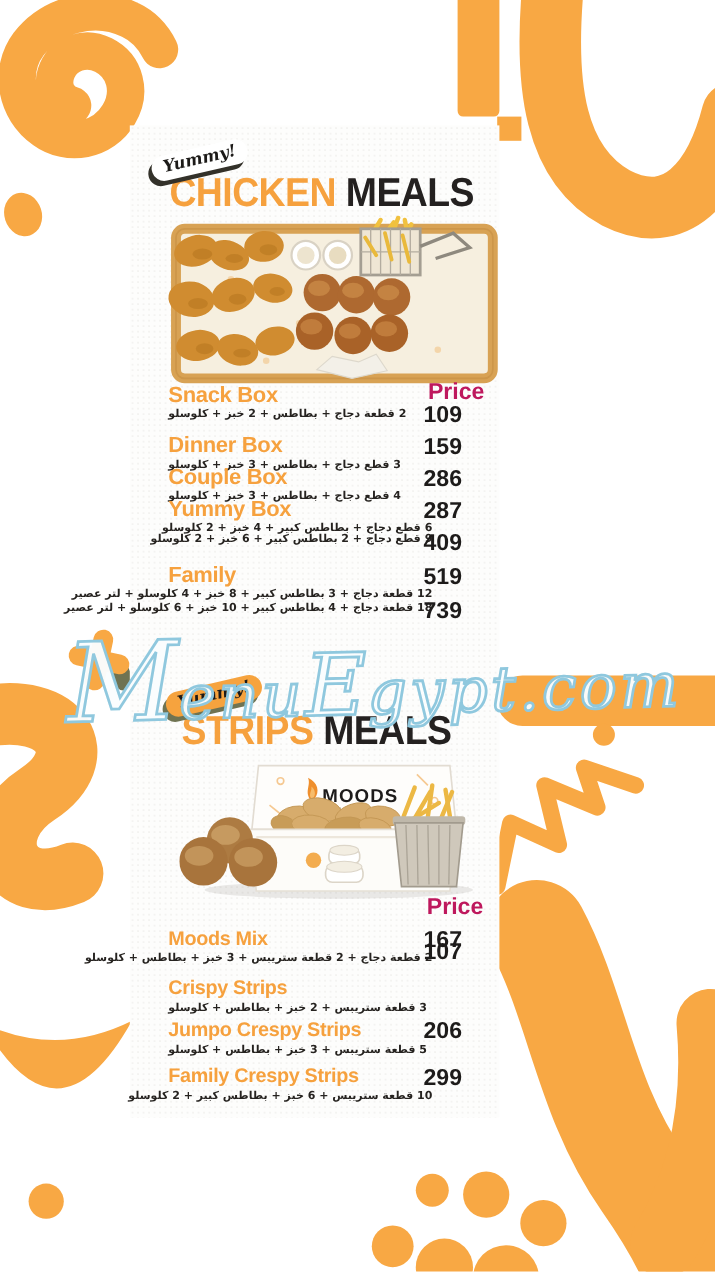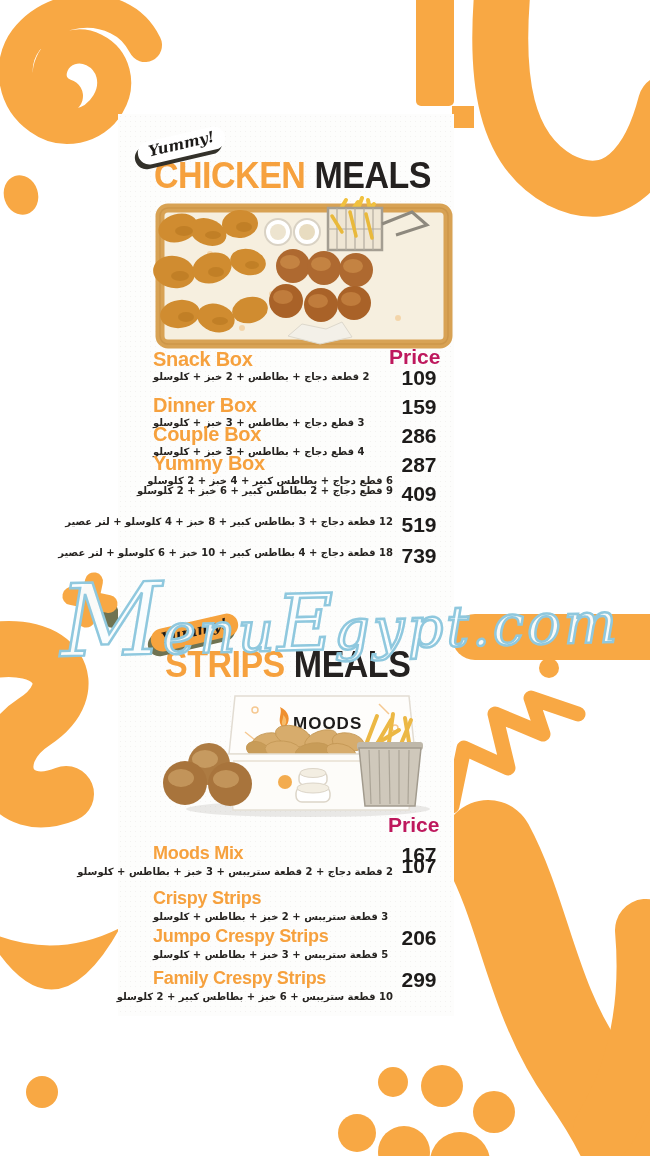--- a/index.html
+++ b/index.html
@@ -30,21 +30,21 @@
   .price-head{position:absolute;z-index:2;color:#be185d;font-weight:bold;font-size:21px;line-height:19px;}
   .ph1{left:389px;top:347px;}
   .ph2{left:388px;top:815px;}
   
   .item{position:absolute;left:153px;width:240px;z-index:2;}
   .item .name{font-weight:bold;color:#F6A13E;white-space:nowrap;}
   .sec1 .name{font-size:20px;line-height:19px;letter-spacing:-0.3px;}
   .sec2 .name{font-size:18px;line-height:21px;letter-spacing:-0.3px;}
   .item .desc{font-family:"DejaVu Sans", sans-serif;font-weight:bold;color:#262320;
               font-size:10px;line-height:11.5px;margin-top:2px;direction:rtl;text-align:left;white-space:nowrap;}
-  .price{position:absolute;left:385px;width:68px;z-index:2;text-align:center;
+  .price{position:absolute;left:385px;width:68px;z-index:2;
          font-weight:bold;color:#1d1b1a;font-size:21px;line-height:19px;}
   
   .wm{position:absolute;left:60px;top:556px;z-index:6;transform:rotate(-1.5deg);
       font-family:"DejaVu Serif", serif;font-style:italic;white-space:nowrap;
       color:rgba(255,255,255,0.92);-webkit-text-stroke:2.5px #8FC8DE;
       text-shadow:0 0 1px rgba(143,200,222,0.6);}
   .wm .m{font-size:100px;}
   .wm .lc{font-size:56px;letter-spacing:3px;}
   .wm .E{font-size:78px;}
   
@@ -224,20 +224,21 @@
     <div class="desc">6 قطع دجاج + بطاطس كبير + 4 خبز + 2 كلوسلو</div>
   </div>
   <div class="price" style="top:455px">287</div>
 
   <div class="item sec1" style="top:483px">
     <div class="desc">9 قطع دجاج + 2 بطاطس كبير + 6 خبز + 2 كلوسلو</div>
   </div>
   <div class="price" style="top:484px">409</div>
 
   <div class="item sec1" style="top:514px">
+    <div class="name">Family</div>
     <div class="desc">12 قطعة دجاج + 3 بطاطس كبير + 8 خبز + 4 كلوسلو + لتر عصير</div>
   </div>
   <div class="price" style="top:515px">519</div>
 
   <div class="item sec1" style="top:545px">
     <div class="desc">18 قطعة دجاج + 4 بطاطس كبير + 10 خبز + 6 كلوسلو + لتر عصير</div>
   </div>
   <div class="price" style="top:546px">739</div>
 
   <div class="wm">

